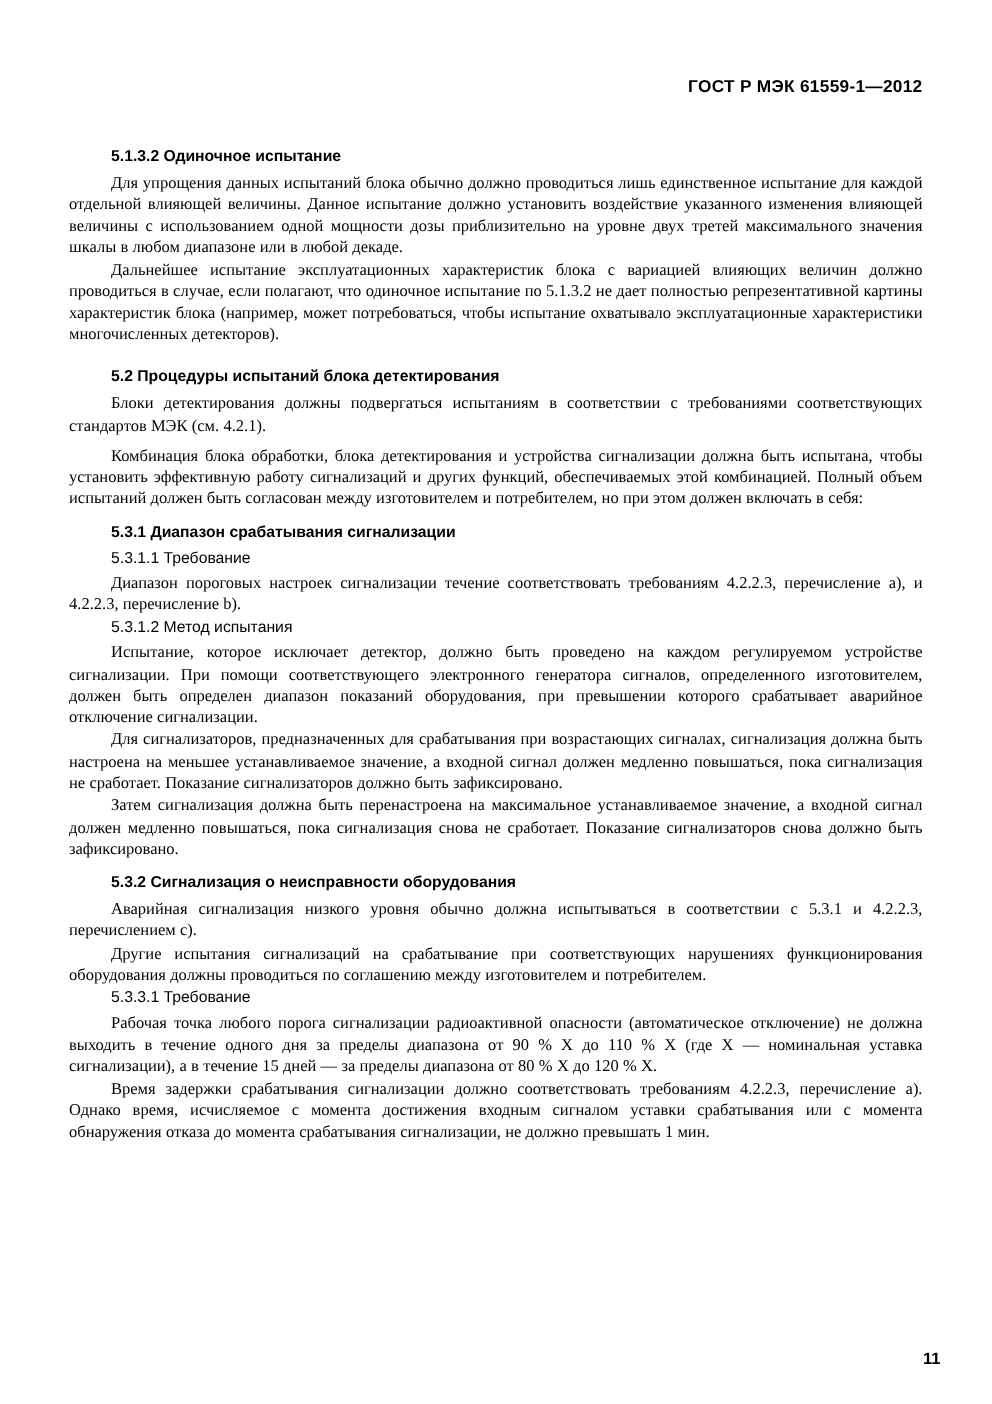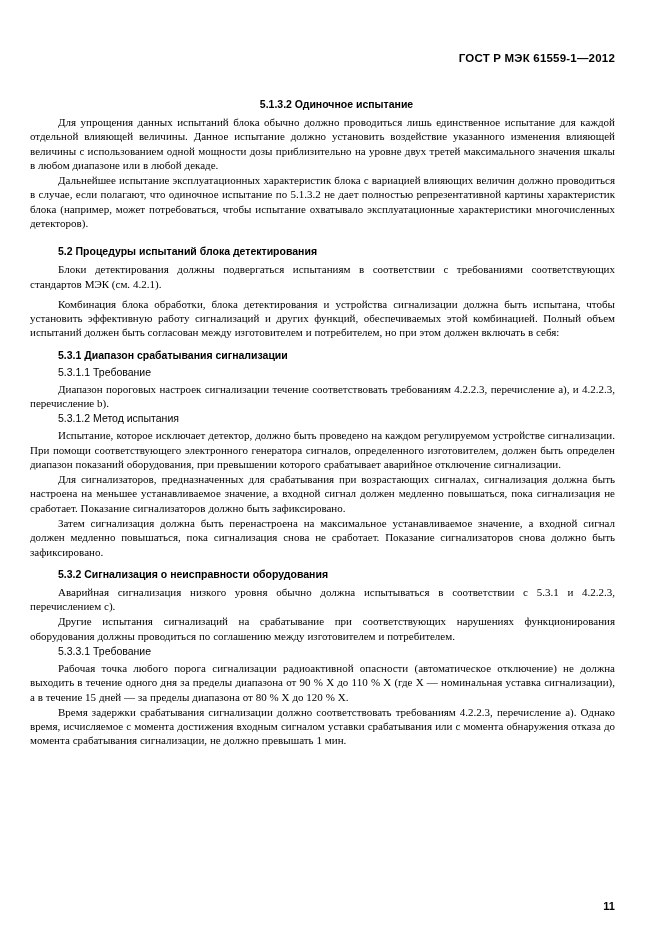--- a/index.html
+++ b/index.html
@@ -13,62 +13,61 @@
     font-family: "Liberation Serif", serif;
     color: #000000;
     position: relative;
     overflow: hidden;
   }
   .page {
     position: relative;
     width: 661px;
     height: 936px;
     box-sizing: border-box;
-    padding: 52px 46px 28px 30px;
+    padding: 52px 46px 28px 46px;
   }
   .header {
     text-align: right;
     font-family: "Liberation Sans", sans-serif;
     font-weight: bold;
     font-size: 11.5px;
     letter-spacing: 0.2px;
     margin-bottom: 34px;
   }
   .clause-head {
     font-family: "Liberation Sans", sans-serif;
     font-weight: bold;
     font-size: 10.5px;
     text-indent: 28px;
     margin: 9px 0 3px 0;
     line-height: 1.33;
   }
   .clause-head.sub {
     font-weight: bold;
-    text-align: center;
   }
   .sub-head {
     font-family: "Liberation Sans", sans-serif;
     font-size: 10.5px;
     text-indent: 28px;
     margin: 2px 0 2px 0;
     line-height: 1.33;
   }
   p.body-par {
     font-family: "Liberation Serif", serif;
     font-size: 11px;
     text-align: justify;
     text-indent: 28px;
     margin: 0 0 1px 0;
     line-height: 1.30;
     word-spacing: 0.1px;
   }
   .spacer-sm { height: 5px; }
   .page-num {
     position: absolute;
-    right: 46px;
+    right: 34px;
     bottom: 24px;
     font-family: "Liberation Sans", sans-serif;
     font-weight: bold;
     font-size: 11px;
   }
 </style>
 </head>
 <body>
 
 <div class="page">

